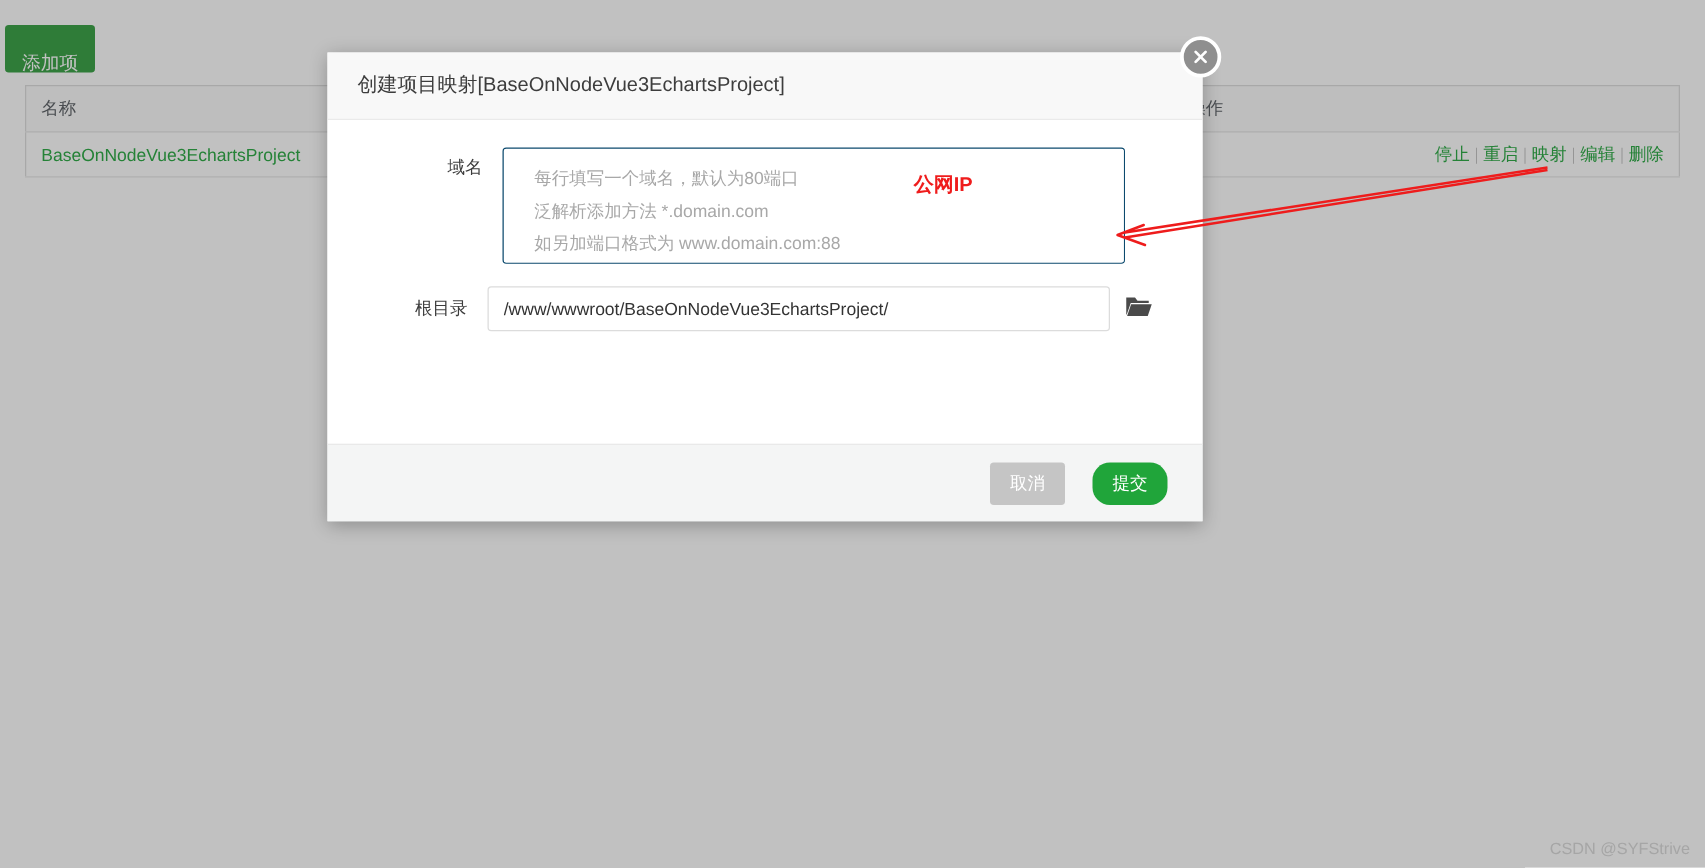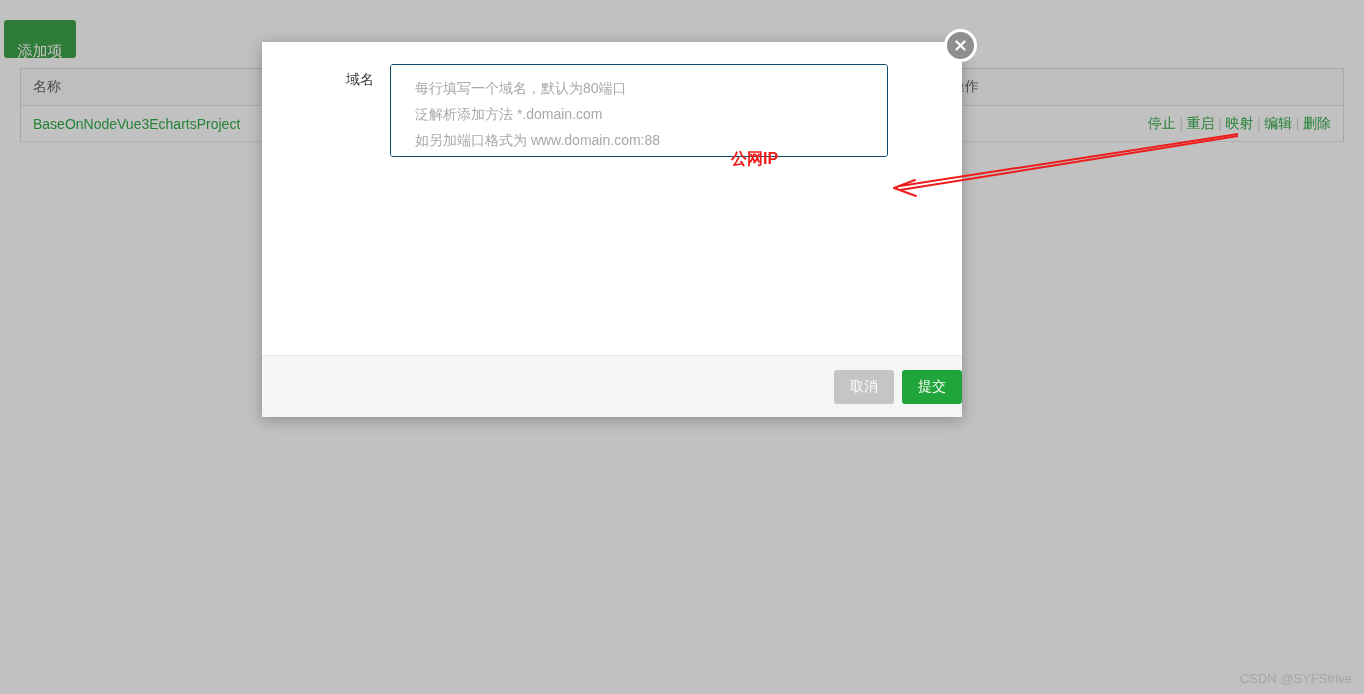--- a/index.html
+++ b/index.html
@@ -144,21 +144,21 @@
     margin-bottom: 18px;
   }
   .form-label {
     width: 128px;
     text-align: right;
     padding-right: 16px;
     font-size: 14px;
     color: #3d3d3d;
     line-height: 34px;
   }
-  .form-label.textarea-label { line-height: 30px; }
+  .form-label.textarea-label { line-height: 30px; margin-left: 12px; }
 
   #domain-textarea {
     width: 498px;
     height: 93px;
     border: 1px solid #0c4a6e;
     border-radius: 3px;
     padding: 10px 24px;
     font-size: 14px;
     font-family: "Liberation Sans", "DejaVu Sans", sans-serif;
     color: #333;
@@ -195,46 +195,47 @@
     position: absolute;
     left: 0;
     bottom: 0;
     width: 700px;
     height: 62px;
     background: #f4f5f5;
     border-top: 1px solid #e9e9e9;
     display: flex;
     align-items: center;
     justify-content: flex-end;
-    gap: 8px;
+    padding-right: 28px;
+    gap: 22px;
   }
   .btn {
     height: 34px;
     min-width: 58px;
     border: none;
     border-radius: 3px;
     font-size: 14px;
     font-family: "Liberation Sans", "DejaVu Sans", sans-serif;
     cursor: pointer;
     padding: 0 16px;
   }
   #cancel-button { background: #c5c5c5; color: #ffffff; }
-  #submit-button { background: #20a53a; color: #ffffff; }
+  #submit-button { background: #20a53a; color: #ffffff; border-radius: 14px; }
 
   
   #annotation-layer {
     position: absolute;
     inset: 0;
     z-index: 40;
     pointer-events: none;
   }
   #public-ip-note {
     position: absolute;
     left: 731px;
-    top: 149px;
+    top: 138px;
     color: #ef1c1c;
     font-size: 16px;
     font-weight: bold;
     white-space: nowrap;
   }
 
   
   #watermark {
     position: absolute;
     right: 12px;
@@ -282,30 +283,43 @@
         </td>
       </tr>
     </tbody>
   </table>
 </div>
 
 <div id="modal-overlay"></div>
 
 <div id="modal-dialog">
 
+  <div id="modal-header">
+    <span id="modal-title">创建项目映射[BaseOnNodeVue3EchartsProject]</span>
+  </div>
 
   <div id="modal-body">
 
     <div class="form-row">
       <div class="form-label textarea-label">域名</div>
       <textarea id="domain-textarea" placeholder="每行填写一个域名，默认为80端口
 泛解析添加方法 *.domain.com
 如另加端口格式为 www.domain.com:88" style=""></textarea>
     </div>
 
+    <div class="form-row">
+      <div class="form-label">根目录</div>
+      <input id="root-dir-input" type="text" value="/www/wwwroot/BaseOnNodeVue3EchartsProject/" style="">
+      <button id="folder-browse-button">
+        <svg width="22" height="19" viewBox="0 0 22 19" aria-hidden="true">
+          <path d="M1,2 L8,2 L10,4.6 L19,4.6 L19,6.4 L4.6,6.4 L1.4,15.6 L1,15.6 Z" fill="#4a4a4a"></path>
+          <path d="M4.9,7.4 L21.4,7.4 L18.2,16.8 L1.7,16.8 Z" fill="#4a4a4a"></path>
+        </svg>
+      </button>
+    </div>
 
   </div>
 
   <div id="modal-footer">
     <button id="cancel-button" class="btn">取消</button>
     <button id="submit-button" class="btn">提交</button>
   </div>
 </div>
 
 <button id="modal-close-button">

